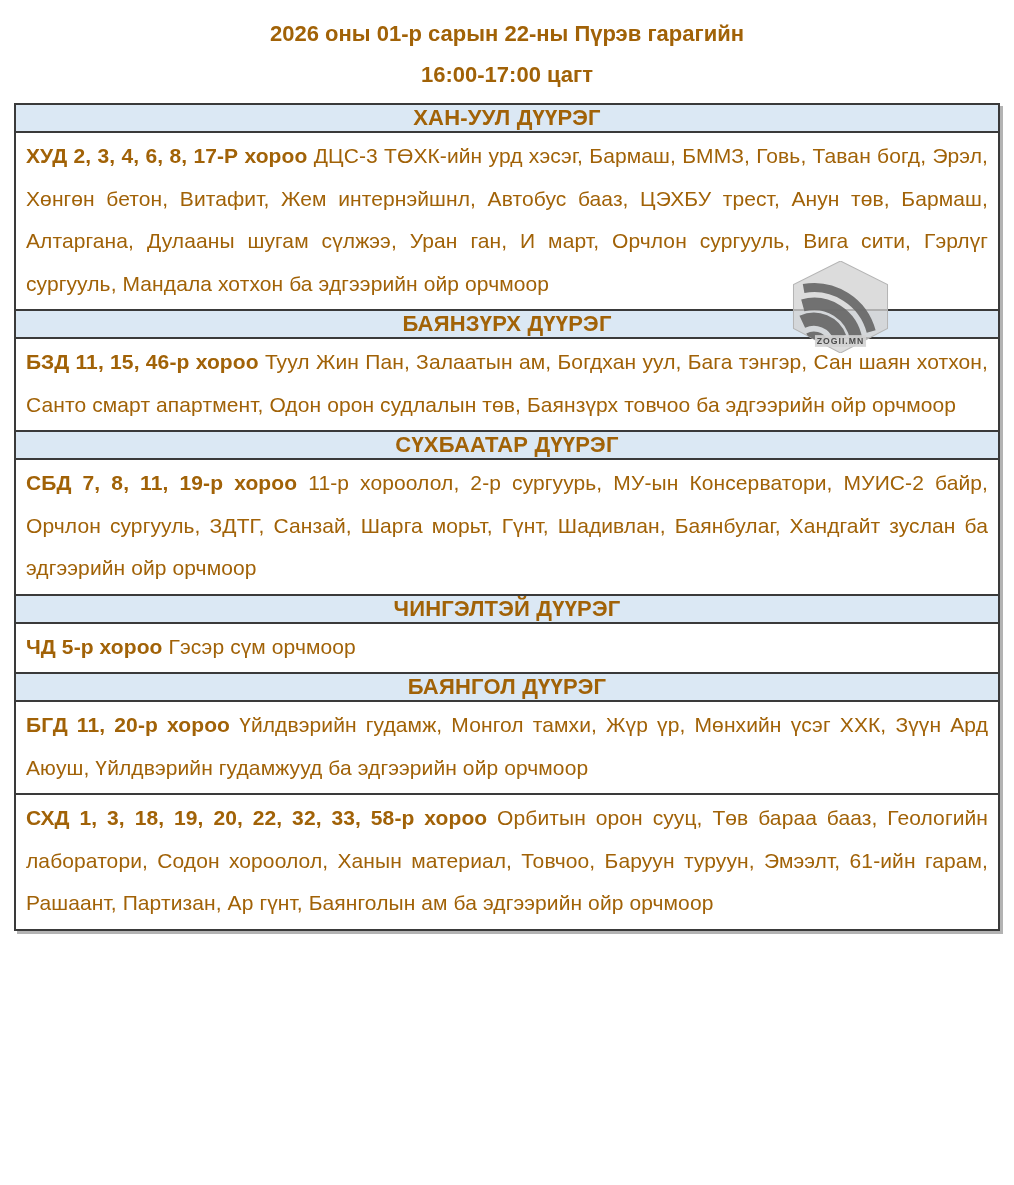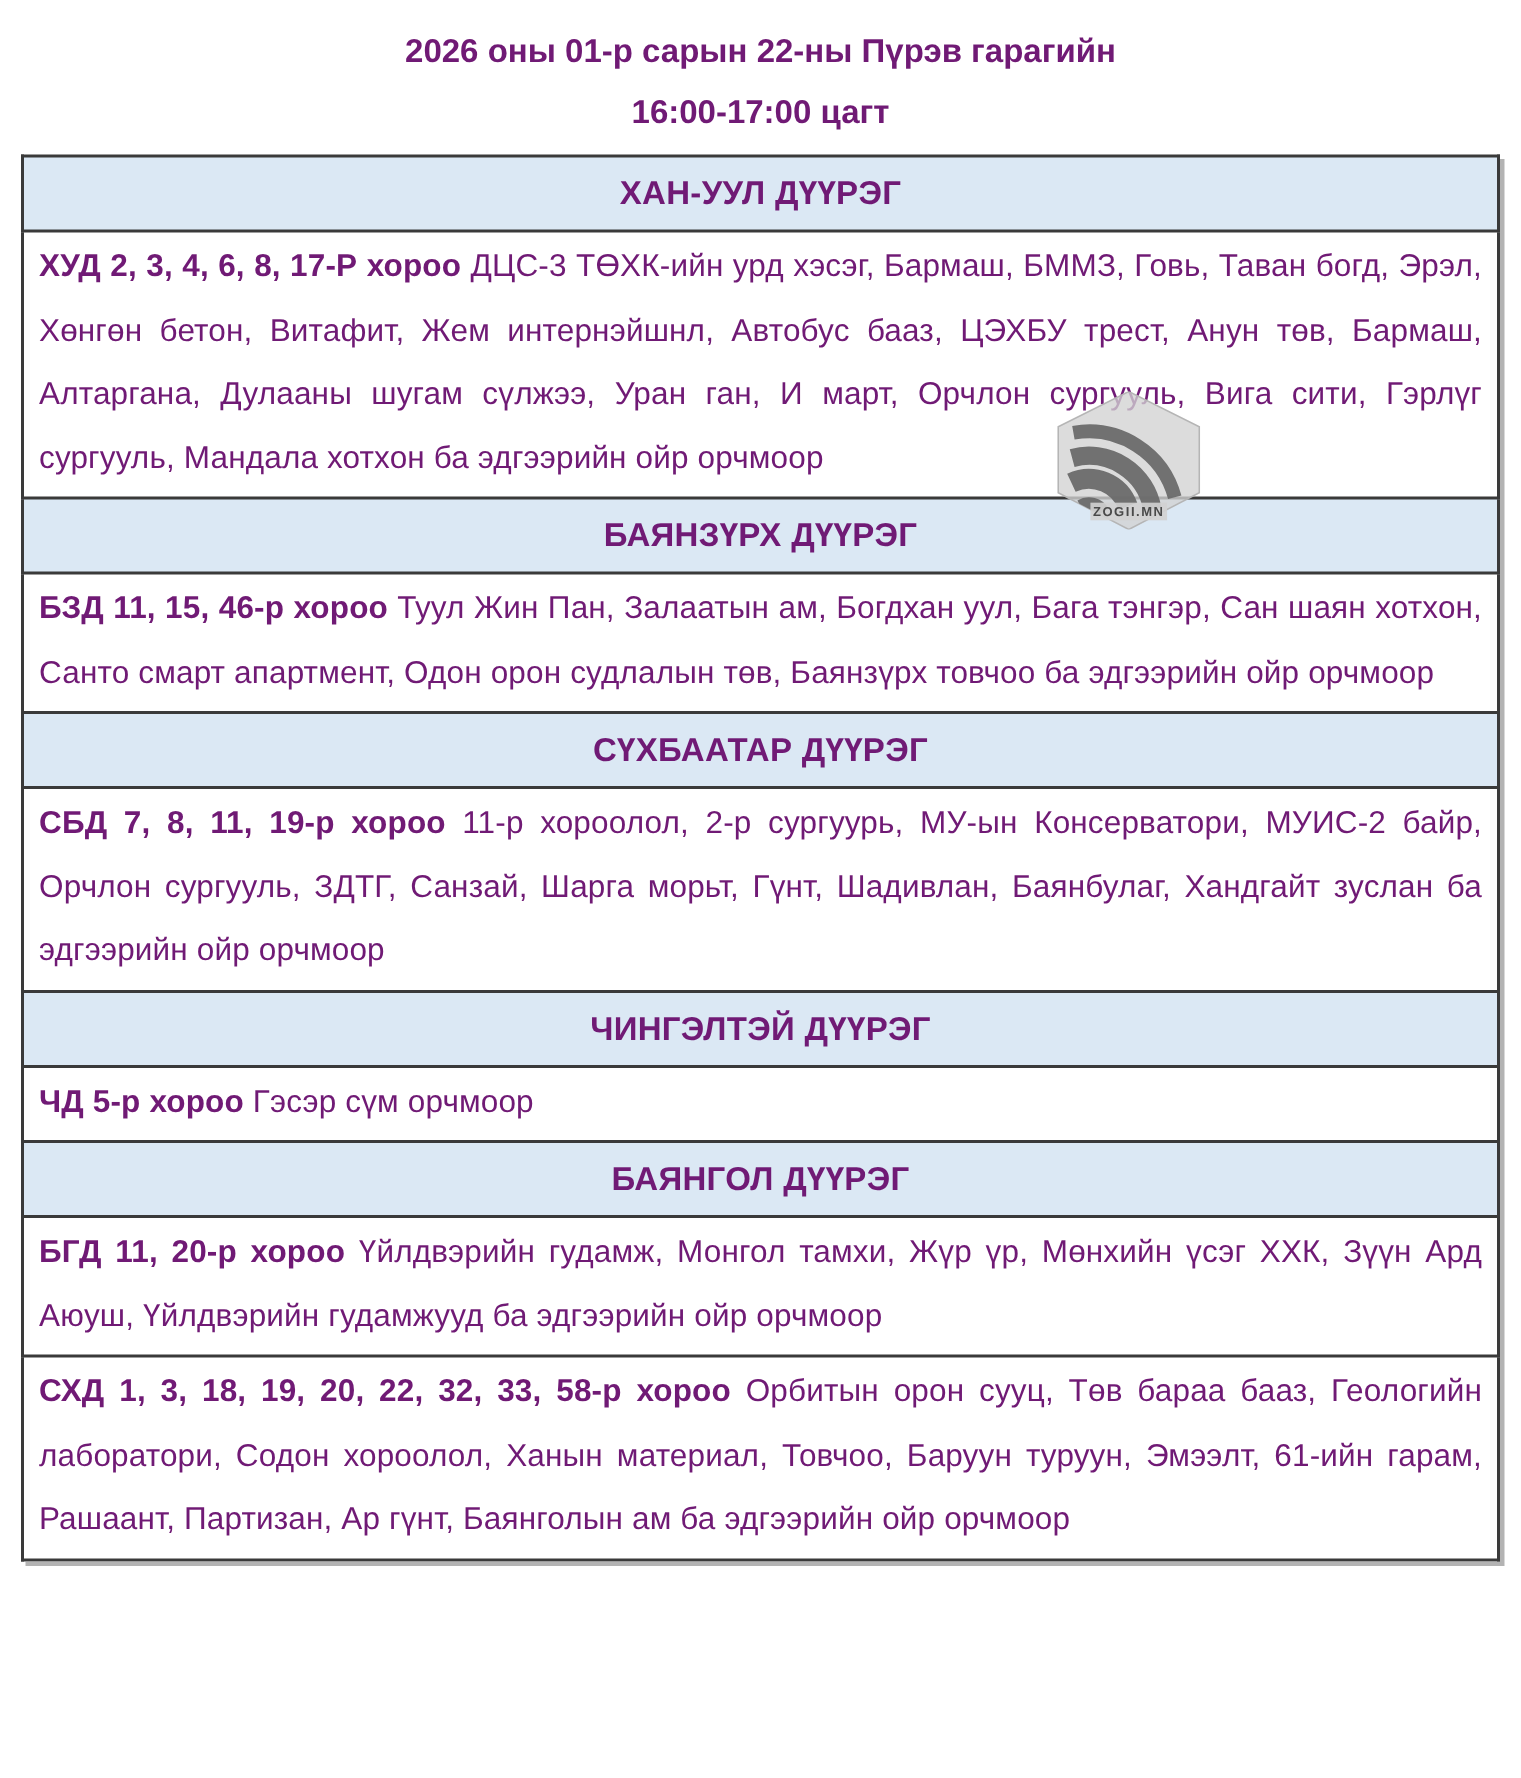--- a/index.html
+++ b/index.html
@@ -3,21 +3,21 @@
 <meta charset="utf-8">
 <style>
   * { box-sizing: border-box; }
   html, body { margin: 0; padding: 0; background: #ffffff; }
   .page {
     position: relative;
     width: 1014px;
     height: 1185px;
     background: #ffffff;
     font-family: "Liberation Sans", sans-serif;
-    color: #701a75;
+    color: #a16207;
     overflow: hidden;
   }
   .title {
     text-align: center;
     font-weight: 700;
     font-size: 22px;
     line-height: 26px;
   }
   .title-line1 { padding-top: 21px; }
   .title-line2 { padding-top: 15px; }
@@ -27,36 +27,36 @@
     border-collapse: collapse;
     box-shadow: 3px 3px 0 #b3b3b3;
     table-layout: fixed;
   }
   th.district {
     background: var(--header-bg, #dbe8f4);
     border: 2px solid var(--border-c, #3a3a3a);
     font-size: 22px;
     font-weight: 700;
     text-align: center;
-    padding: 11px 6px;
+    padding: 0 6px;
     letter-spacing: 0.2px;
   }
   td.areas {
     border: 2px solid var(--border-c, #3a3a3a);
     font-size: 21px;
     line-height: 42.5px;
     text-align: justify;
     padding: 2px 10px 4px 10px;
     letter-spacing: 0.1px;
     margin-left: 28px;
   }
   .khoroo { font-weight: 700; }
   .watermark {
     position: absolute;
-    left: 701px;
+    left: 789px;
     top: 261px;
     width: 103px;
     height: 92px;
     pointer-events: none;
   }
 </style>
 </head>
 <body>
 
 <div class="page">

